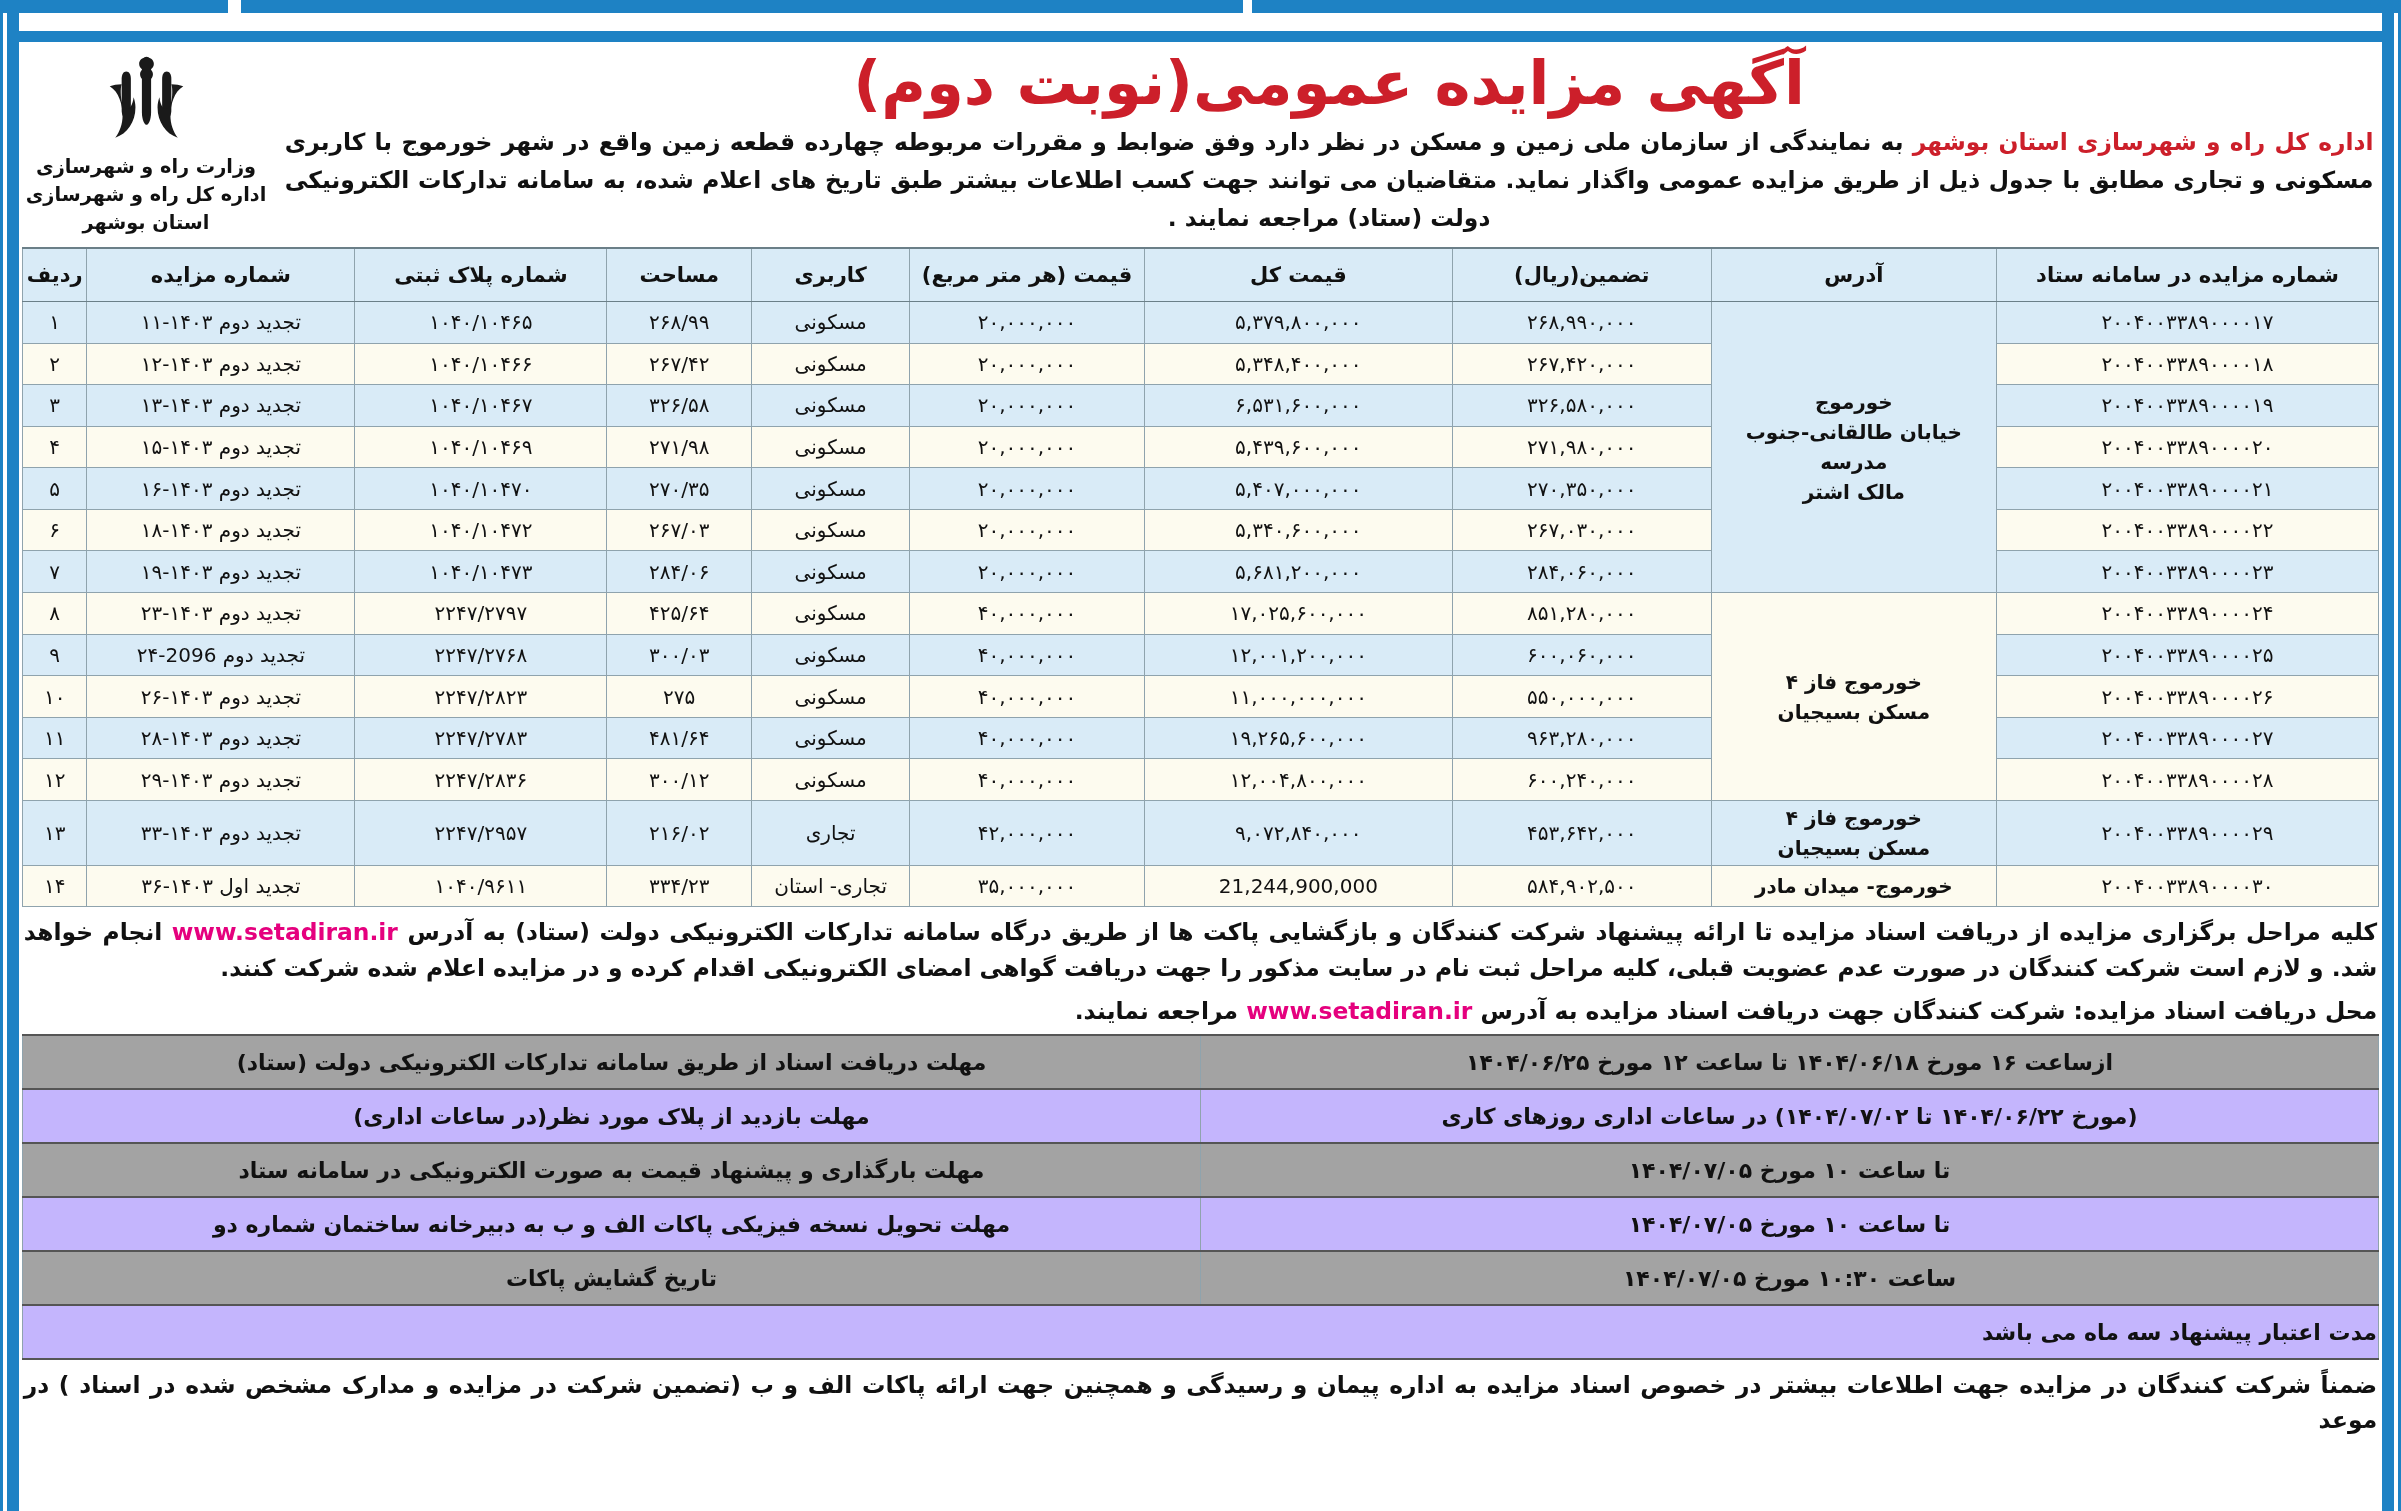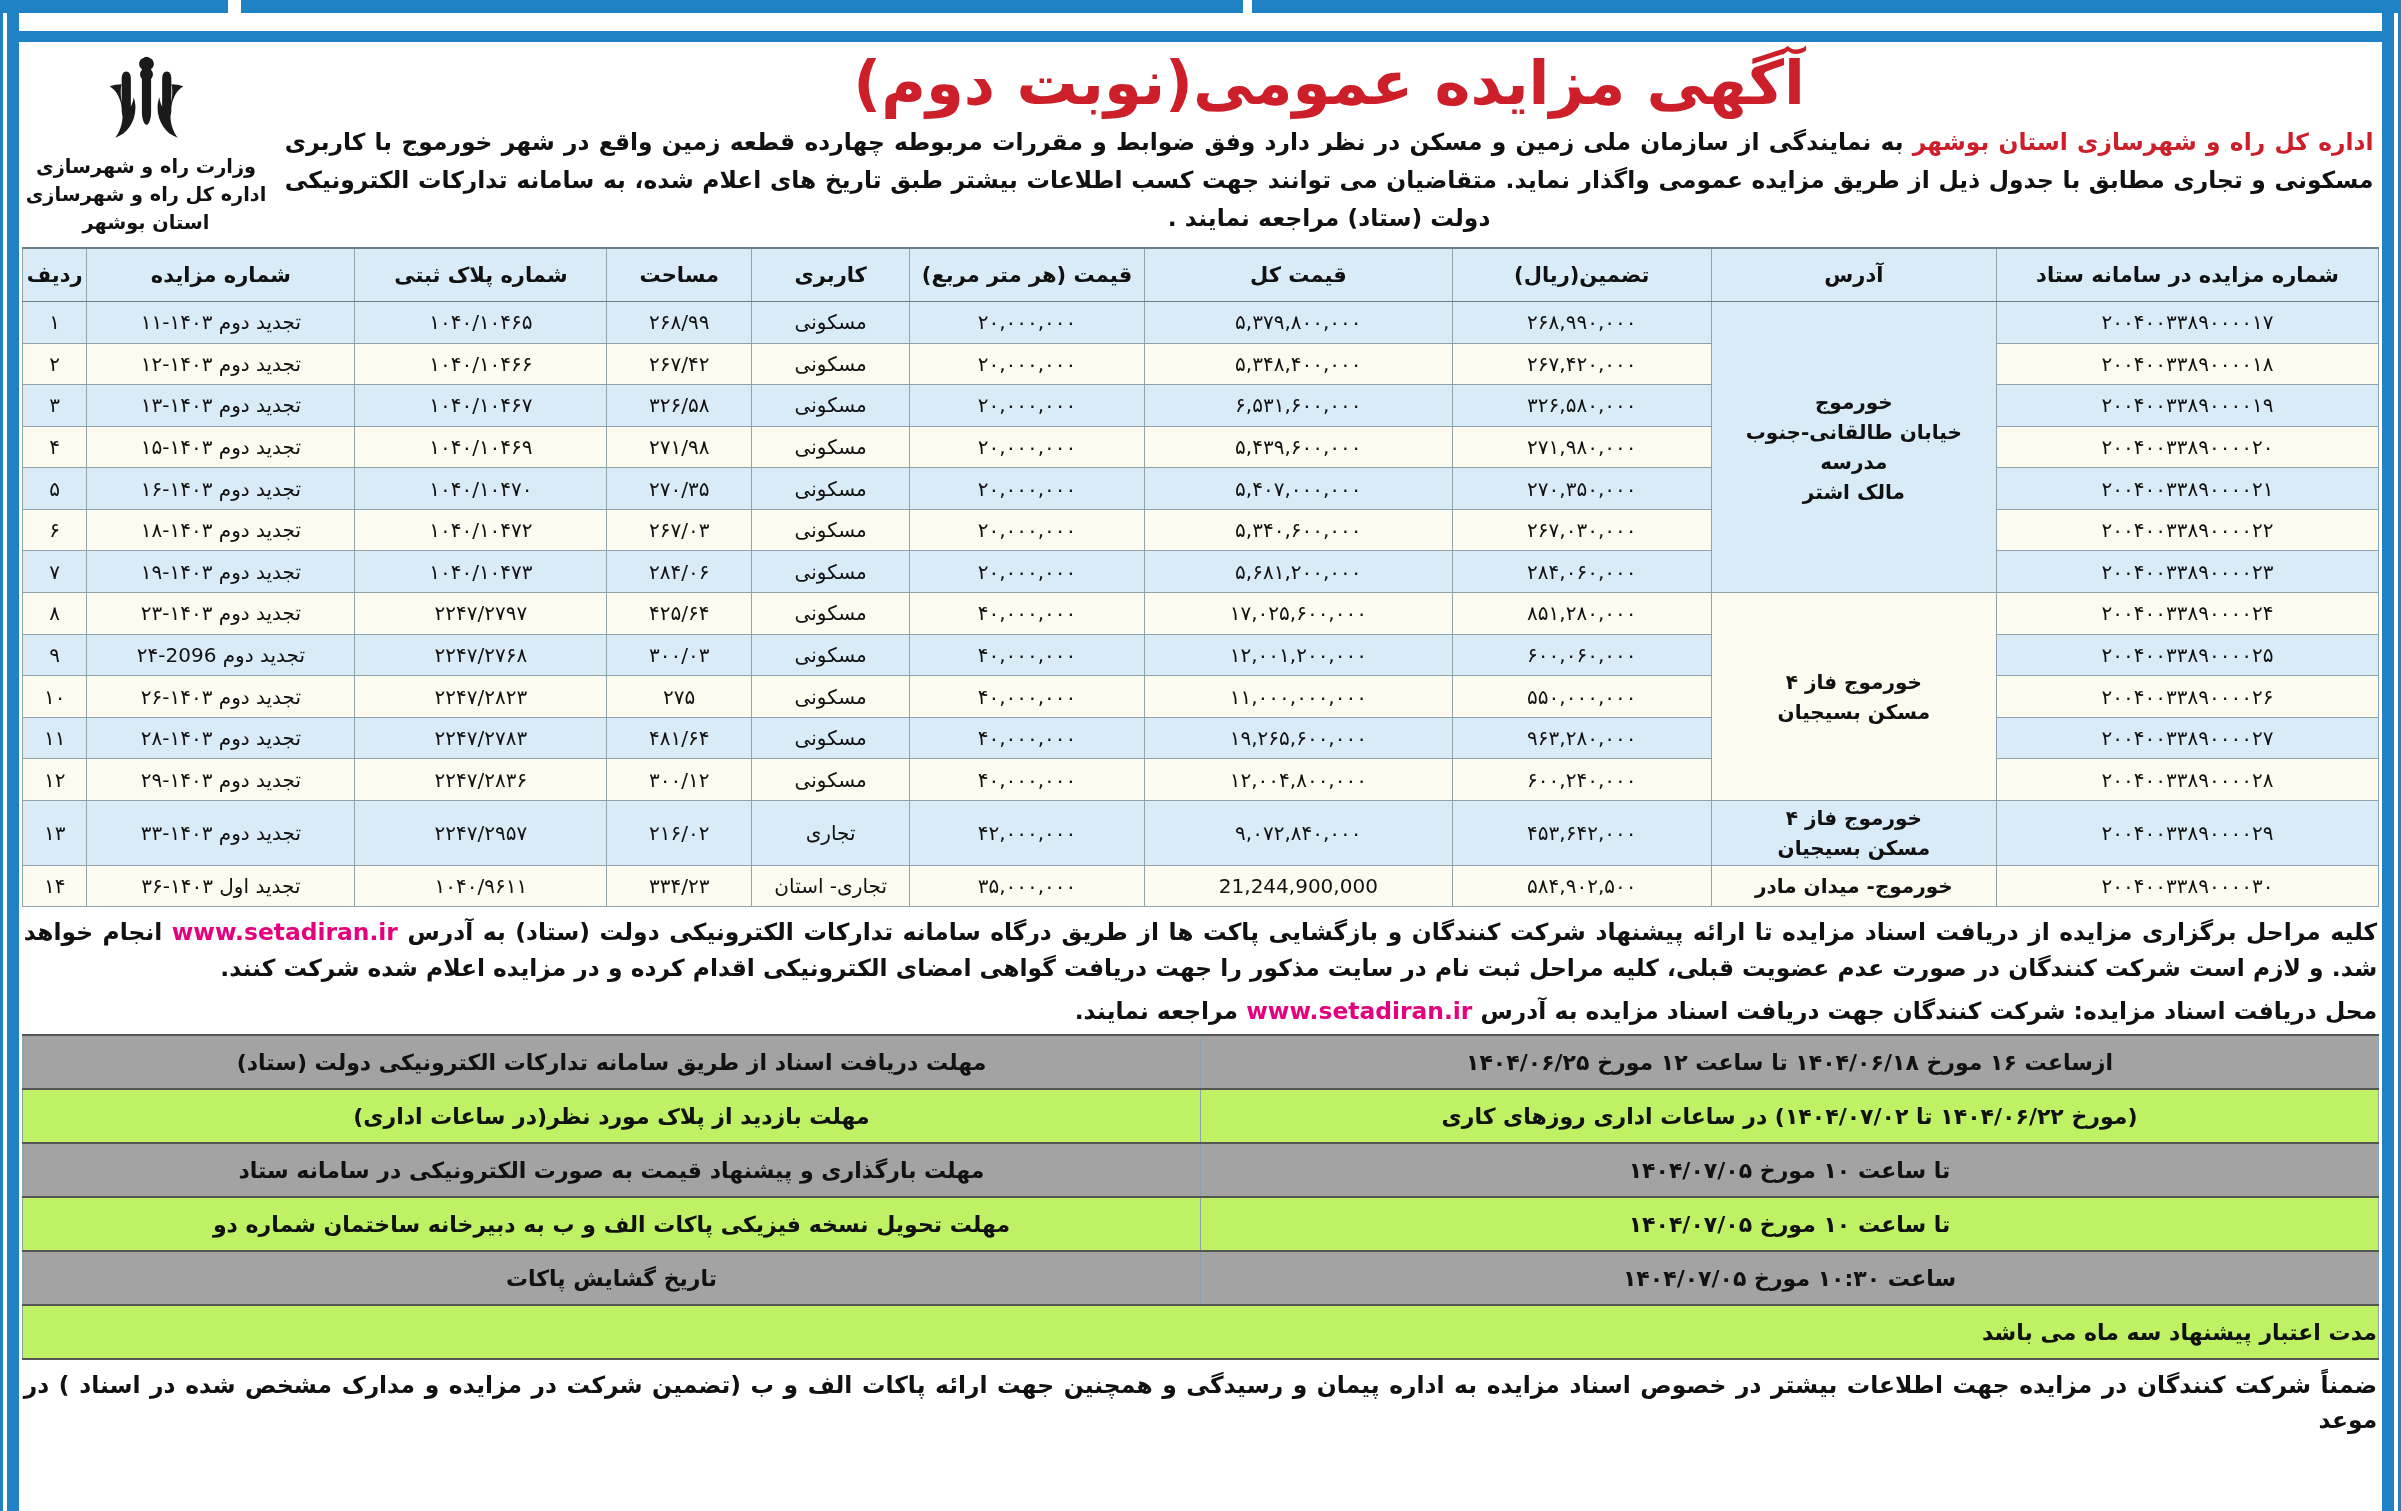--- a/index.html
+++ b/index.html
@@ -200,21 +200,21 @@
   table.sched td {
     border: 0.9px solid #8fa3ad;
     border-top: 2.8px solid #555;
     border-bottom: 2.8px solid #555;
     height: 50px;
     font-size: 22px;
     font-weight: 600;
     color: #111;
     text-align: center;
     vertical-align: middle;
-    background: #bef264;
+    background: #c4b5fd;
   }
   table.sched tr.alt td { background: #a3a3a3; }
   table.sched td.lbl { width: 50%; }
   table.sched td.val { width: 50%; }
   table.sched tr.single td {
     text-align: right;
   }
 
   
   .footer-par {

